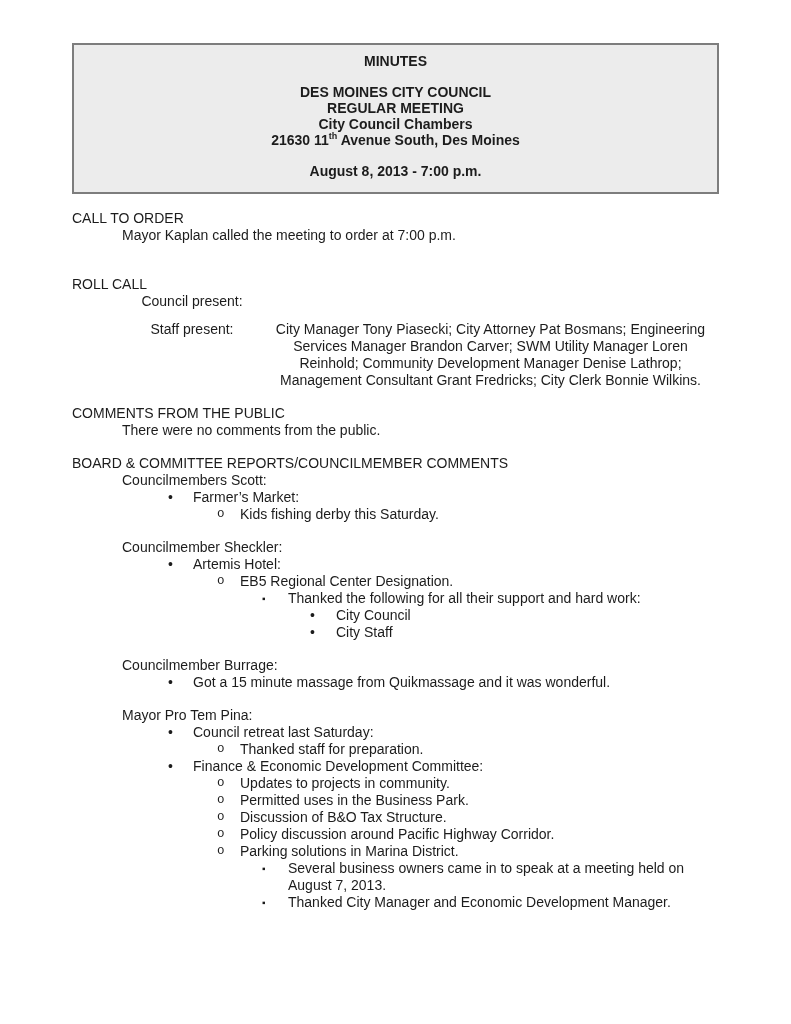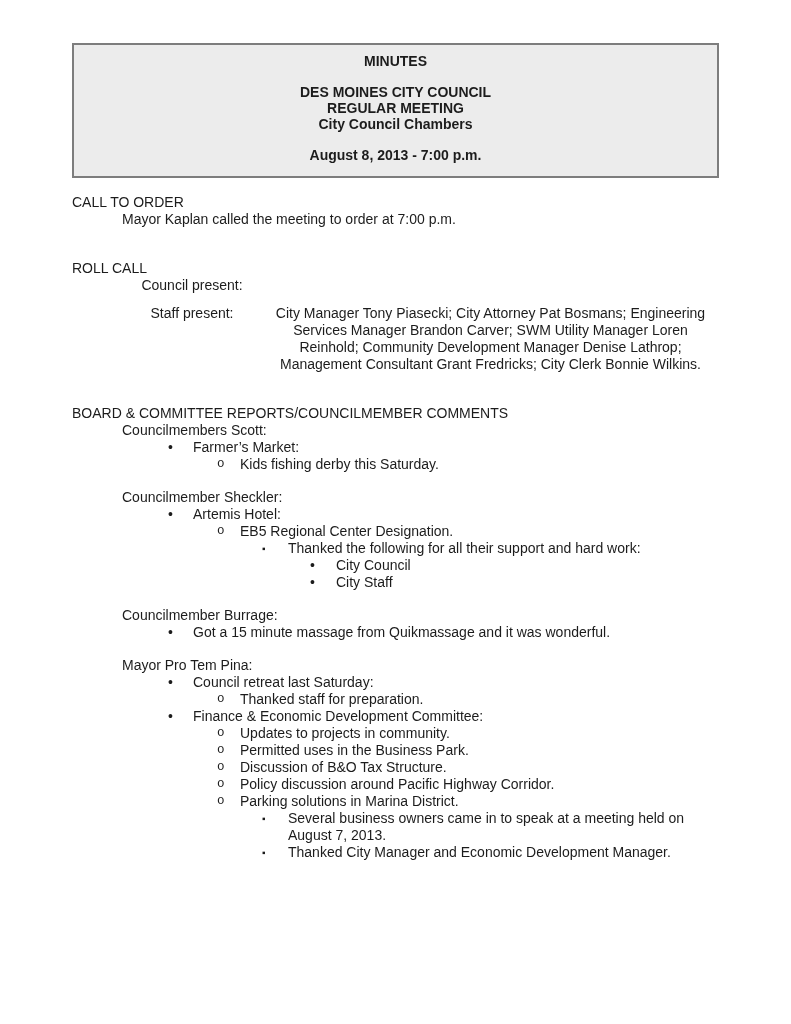--- a/index.html
+++ b/index.html
@@ -52,20 +52,21 @@
 <body>
 
 <div class="page">
 
   <div class="header-box">
     <div class="hline">MINUTES</div>
     <div class="hgap"></div>
     <div class="hline">DES MOINES CITY COUNCIL</div>
     <div class="hline">REGULAR MEETING</div>
     <div class="hline">City Council Chambers</div>
+    <div class="hline"><span>21630 11</span><sup>th</sup><span> Avenue South, Des Moines</span></div>
     <div class="hgap"></div>
     <div class="hline">August 8, 2013 - 7:00 p.m.</div>
   </div>
 
   <div class="gap"></div>
 
   <div class="section">
     <div class="heading">CALL TO ORDER</div>
     <div class="indented">Mayor Kaplan called the meeting to order at 7:00 p.m.</div>
   </div>
@@ -82,20 +83,24 @@
     </div>
     <div class="rc-gap"></div>
     <div class="rc-row">
       <div class="rc-label">Staff present:</div>
       <div class="rc-text">City Manager Tony Piasecki; City Attorney Pat Bosmans; Engineering Services Manager Brandon Carver; SWM Utility Manager Loren Reinhold; Community Development Manager Denise Lathrop; Management Consultant Grant Fredricks; City Clerk Bonnie Wilkins.</div>
     </div>
   </div>
 
   <div class="gap"></div>
 
+  <div class="section">
+    <div class="heading">COMMENTS FROM THE PUBLIC</div>
+    <div class="indented">There were no comments from the public.</div>
+  </div>
 
   <div class="gap"></div>
 
   <div class="section">
     <div class="heading">BOARD &amp; COMMITTEE REPORTS/COUNCILMEMBER COMMENTS</div>
 
     <div>
       <div class="indented">Councilmembers Scott:</div>
       <div class="li l1">
         <span class="marker disc">•</span>

